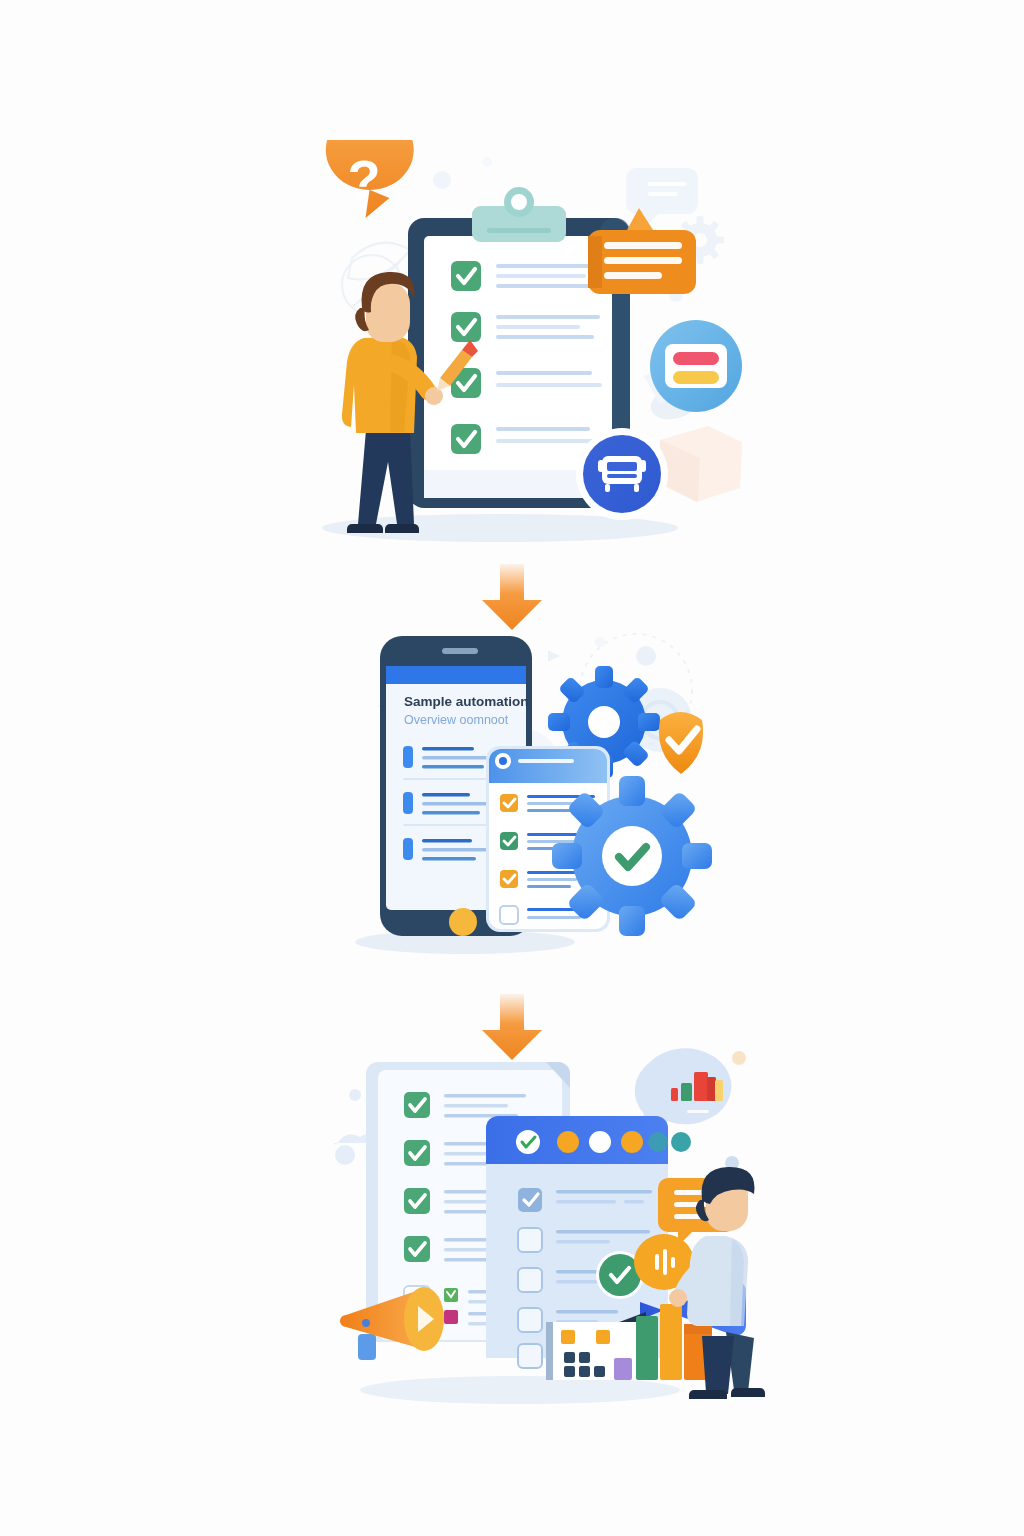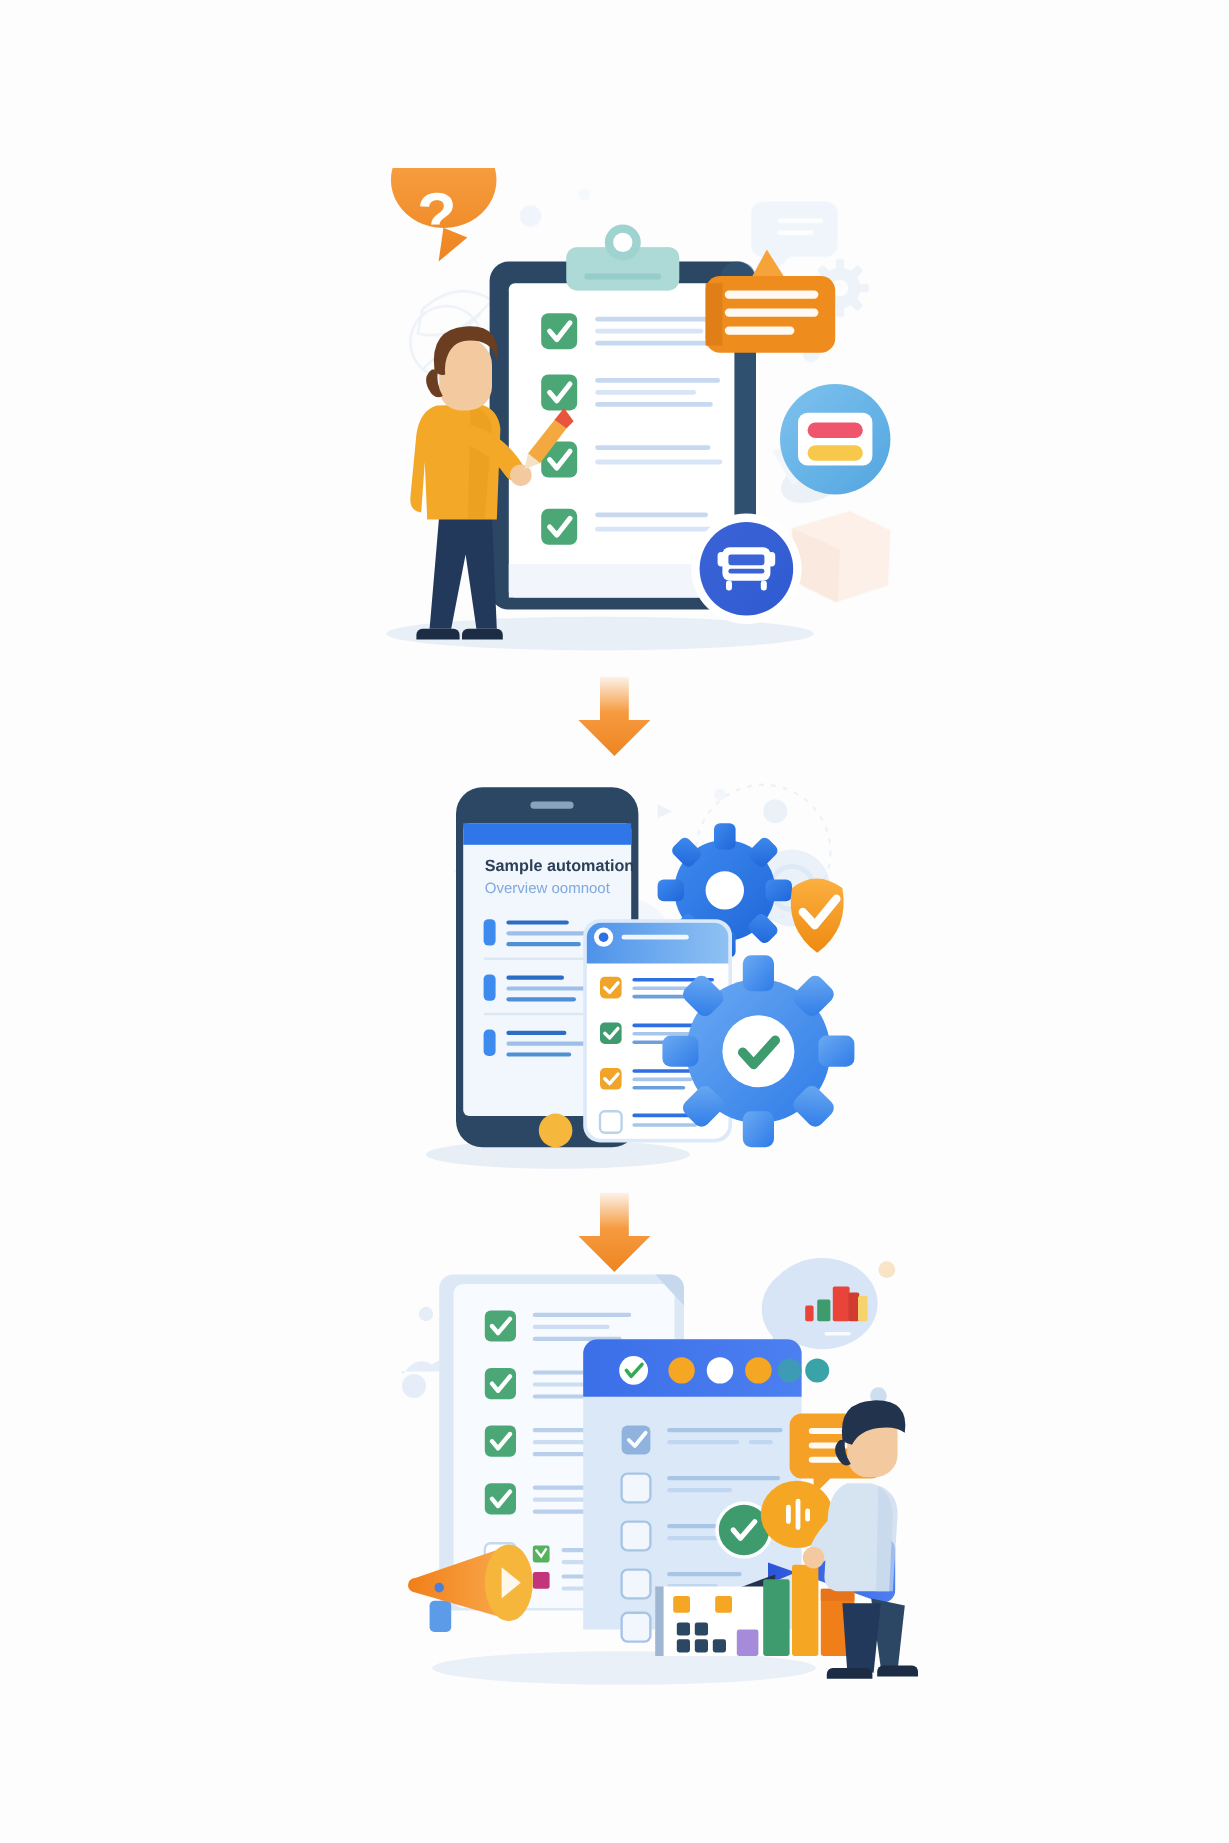--- a/index.html
+++ b/index.html
@@ -20,21 +20,21 @@
     width: 1024px;
     height: 1536px;
     background: #fdfdfe;
   }
   .panel {
     position: absolute;
     left: 0;
     width: 1024px;
   }
   #panel-top   { top: 140px;  height: 420px; }
-  #panel-mid   { top: 640px;  height: 350px; }
+  #panel-mid   { top: 620px;  height: 350px; }
   #panel-bot   { top: 1040px; height: 400px; }
 
   .arrow-wrap {
     position: absolute;
     left: 0;
     width: 1024px;
     text-align: center;
   }
   #arrow-1 { top: 560px; }
   #arrow-2 { top: 990px; }

